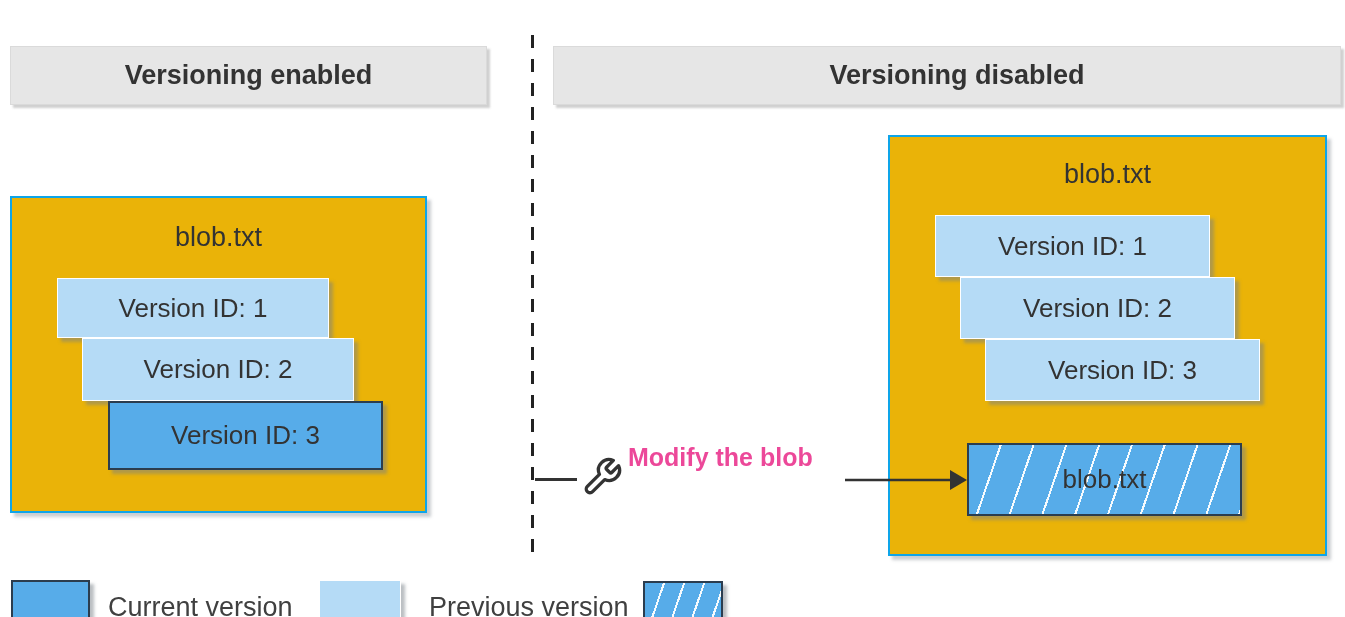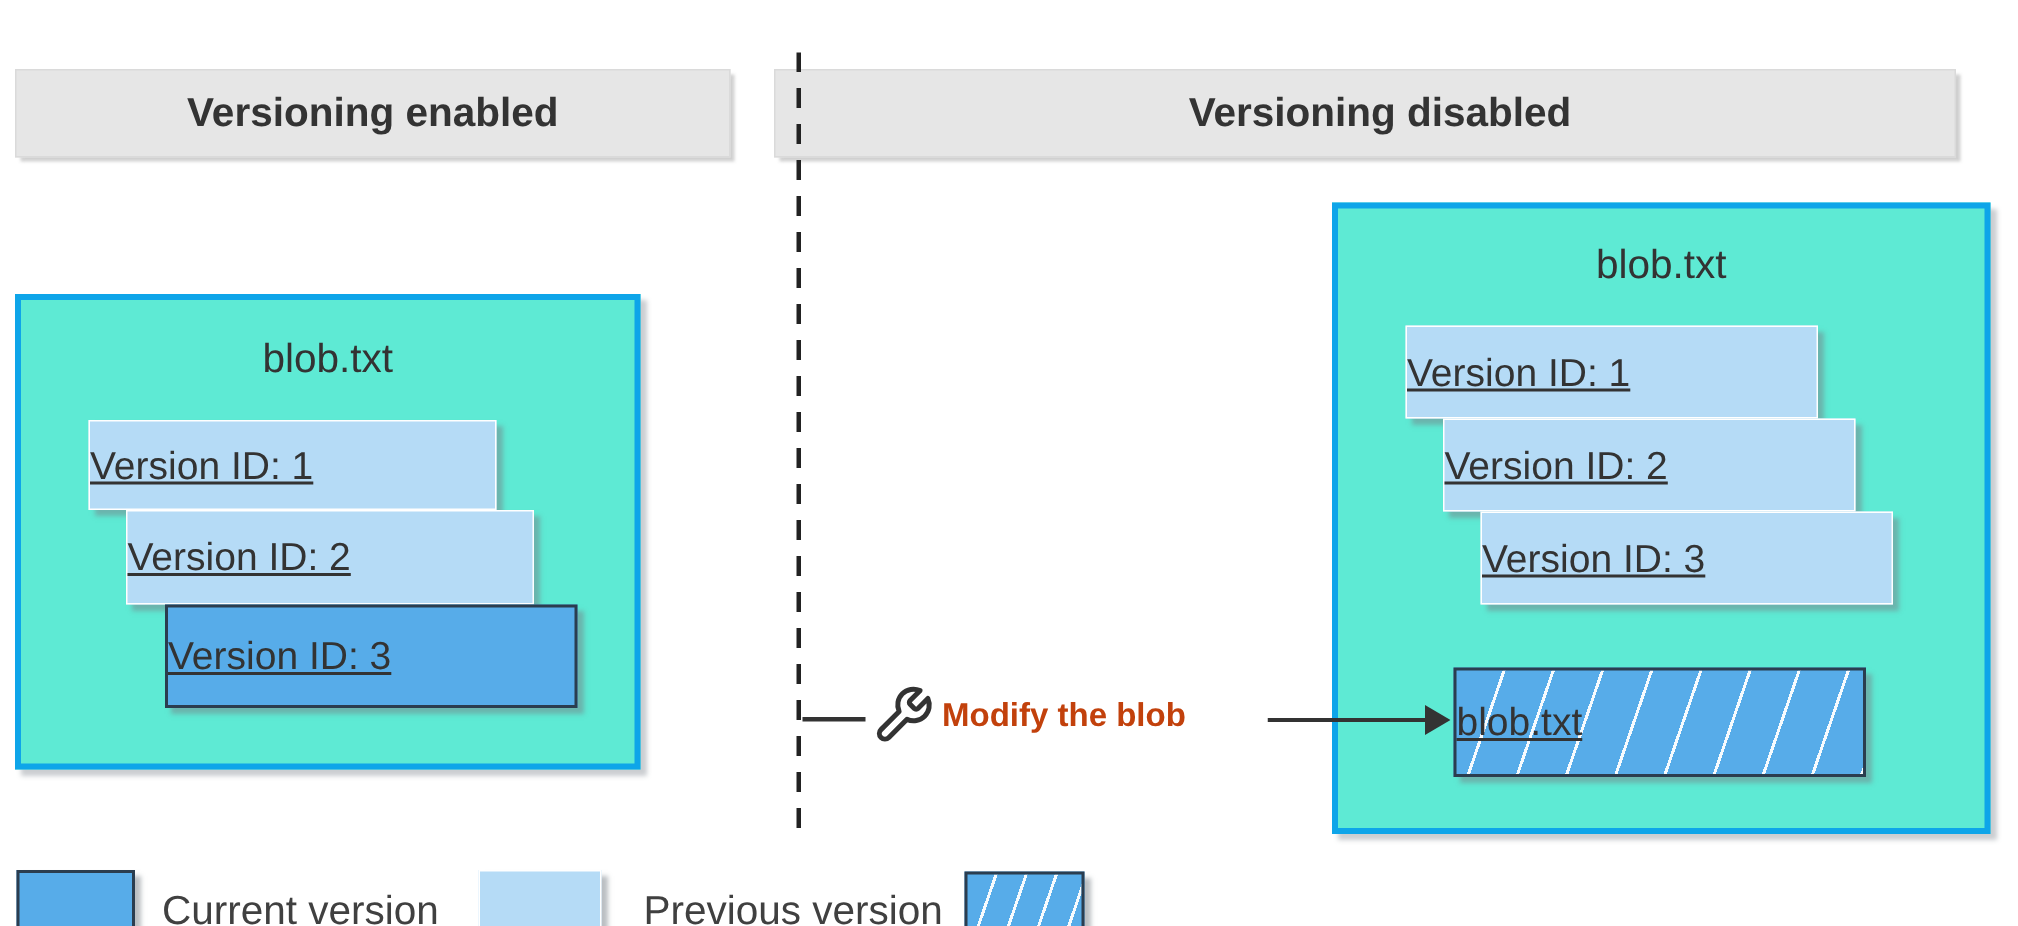--- a/index.html
+++ b/index.html
@@ -8,45 +8,44 @@
     font-family:"Liberation Sans", sans-serif;color:#333333;margin-top:33px;
   }
   
   .hdr{
     position:absolute;height:59px;background:#e6e6e6;border:1px solid #dadada;
     box-shadow:3px 3px 2px rgba(150,150,150,.45);
     display:flex;align-items:center;justify-content:center;
     font-weight:bold;font-size:27px;color:#333;box-sizing:border-box;
   }
   .hdr-left{left:10px;top:13px;width:477px;}
-  .hdr-right{left:516px;top:13px;width:788px;padding-left:20px;}
+  .hdr-right{left:553px;top:13px;width:788px;padding-left:20px;}
   
   .divider{
     position:absolute;left:531px;top:2px;width:3px;height:521px;
     background:repeating-linear-gradient(180deg,#222222 0 13px,transparent 13px 24px);
   }
   
   .panel{
-    position:absolute;background:#5eead4;border:4px solid #0ea5e9;
+    position:absolute;background:#eab308;border:2px solid #0ea5e9;
     box-shadow:4px 4px 3px rgba(140,146,153,.45);box-sizing:border-box;
   }
   .panel-left{left:10px;top:163px;width:417px;height:317px;}
   .panel-right{left:888px;top:102px;width:439px;height:421px;}
   .panel-title{
     position:absolute;left:0;width:100%;text-align:center;
     font-size:27px;color:#333;
   }
   .panel-left .panel-title{top:24px;}
   .panel-right .panel-title{top:22px;}
   
   .vbox{
-    position:absolute;display:flex;align-items:center;
+    position:absolute;display:flex;align-items:center;justify-content:center;
     font-size:26px;color:#333;box-sizing:border-box;
     box-shadow:4px 4px 3px rgba(120,128,136,.5);
-    text-decoration:underline;
   }
   .vbox.previous{background:#b5dbf6;border:1px solid #ffffff;}
   .vbox.current{background:#57ace9;border:2px solid #2b3d4f;}
   .hatch{
     background-color:#57ace9;
     background-image:repeating-linear-gradient(109deg,rgba(255,255,255,0) 0 29px,rgba(255,255,255,.95) 29px 31px);
     border:2px solid #2b3d4f;
   }
   .hatch-small{
     background-color:#57ace9;
@@ -59,22 +58,22 @@
   .pl-v3{left:96px;top:203px;width:275px;height:69px;}
   
   .pr-v1{left:45px;top:78px;width:275px;height:62px;}
   .pr-v2{left:70px;top:140px;width:275px;height:62px;}
   .pr-v3{left:95px;top:202px;width:275px;height:62px;}
   .pr-blob{left:77px;top:306px;width:275px;height:73px;}
   
   .connector{position:absolute;left:535px;top:445px;width:42px;height:3px;background:#333;}
   .wrench{position:absolute;left:581px;top:421px;width:42px;height:46px;}
   .modify-label{
-    position:absolute;left:628px;top:426px;height:36px;line-height:36px;
-    font-size:22px;font-weight:bold;color:#c2410c;white-space:nowrap;
+    position:absolute;left:628px;top:406px;height:36px;line-height:36px;
+    font-size:25px;font-weight:bold;color:#ec4899;white-space:nowrap;
   }
   .arrow-svg{position:absolute;left:845px;top:433px;width:122px;height:28px;}
   
   .swatch{position:absolute;box-sizing:border-box;}
   .sw-current{left:11px;top:547px;width:79px;height:53px;background:#57ace9;border:2px solid #2b3d4f;box-shadow:4px 4px 3px rgba(120,128,136,.5);}
   .sw-previous{left:319px;top:547px;width:82px;height:52px;background:#b5dbf6;border:1px solid #ffffff;box-shadow:4px 4px 3px rgba(120,128,136,.5);}
   .sw-hatched{left:643px;top:548px;width:80px;height:51px;box-shadow:4px 4px 3px rgba(120,128,136,.5);}
   .legend-label{
     position:absolute;top:556px;height:36px;line-height:36px;
     font-size:27px;color:#404040;white-space:nowrap;

